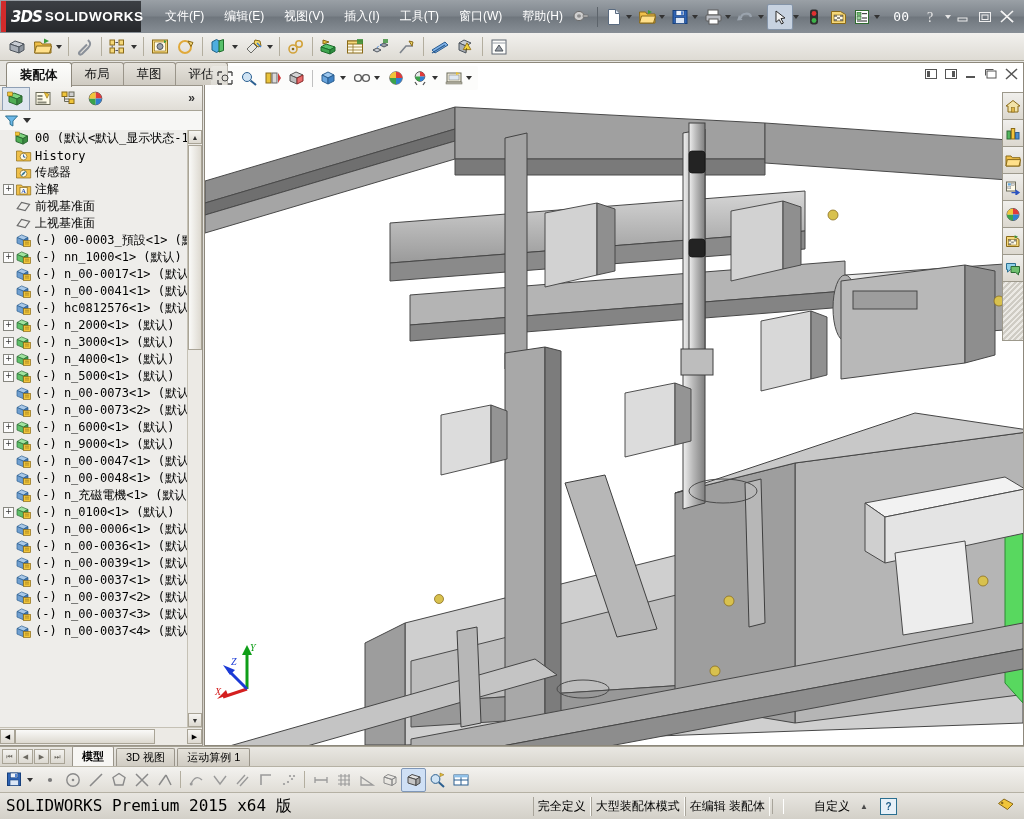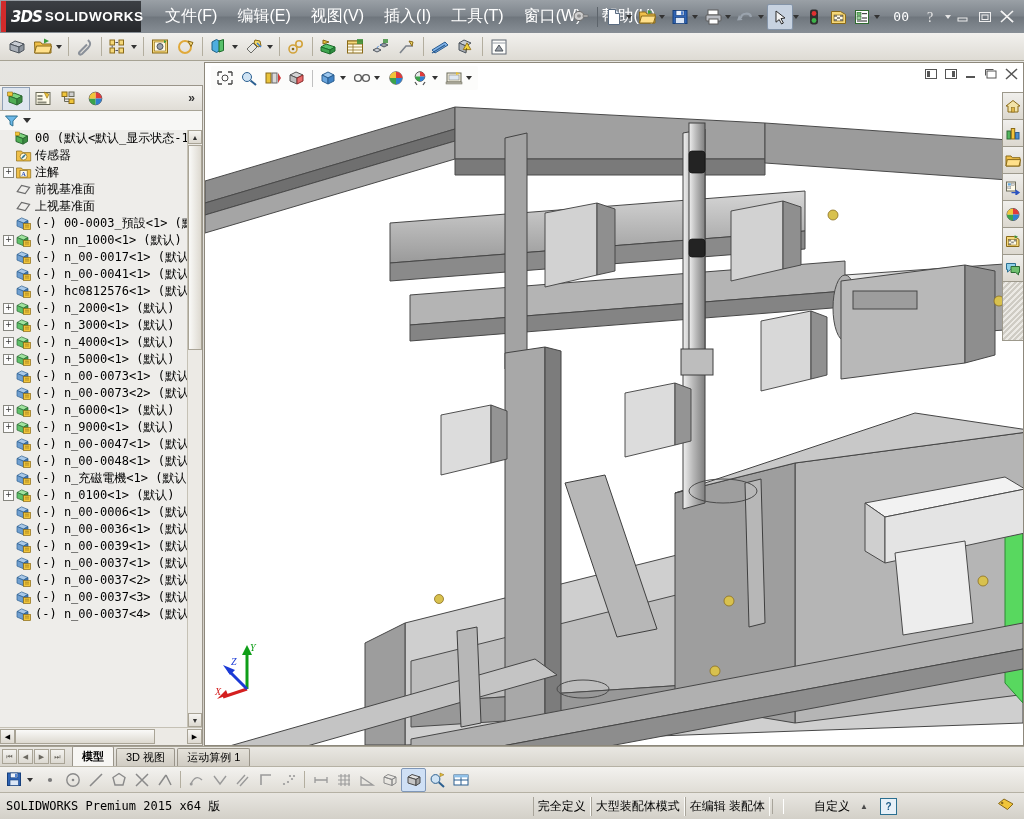--- a/index.html
+++ b/index.html
@@ -13,21 +13,21 @@
     background:linear-gradient(#9aa0a6 0%,#7d848b 48%,#6f767d 52%,#878e95 100%);
     border-bottom:1px solid #5d646b;display:flex;align-items:center;}
   .logo{width:135px;height:31px;margin-left:1px;
     background:linear-gradient(#3c3f44,#26282b);display:flex;align-items:center;
     border-left:5px solid #d22b2b;position:relative;}
   .logo .ds{color:#fff;font-style:italic;font-weight:bold;font-size:15px;margin-left:5px;
     letter-spacing:-1px;font-family:"DejaVu Sans",sans-serif;}
   .logo .sw{color:#fff;font-size:13.5px;font-weight:bold;letter-spacing:.6px;margin-left:3px;
     font-family:"Liberation Sans",sans-serif;}
   .menubar{display:flex;align-items:center;height:33px;margin-left:14px;}
-  .menubar .mi{color:#fff;font-size:16px;padding:3px 10px;white-space:nowrap;text-align:center;}
+  .menubar .mi{color:#fff;font-size:12px;padding:3px 10px;white-space:nowrap;text-align:center;}
   .tb-right{position:absolute;right:0;top:0;height:33px;display:flex;align-items:center;}
   .tb-sep{width:1px;height:20px;background:#5d646b;margin:0 4px;}
   .tbtn{width:24px;height:24px;display:flex;align-items:center;justify-content:center;
     position:relative;}
   .caret{width:0;height:0;border-left:3px solid transparent;border-right:3px solid transparent;
     border-top:4px solid #333;margin:0 4px 0 0;}
   .doc-name{color:#fff;font-size:13px;padding:0 10px;font-family:"DejaVu Sans Mono",monospace;}
   .winbtn{width:22px;height:18px;display:flex;align-items:center;justify-content:center;
     color:#f0f0f0;font-size:13px;}
 
@@ -117,21 +117,21 @@
   .dtab.active{background:#f7f6f3;height:19px;line-height:19px;font-weight:bold;}
   .quickbar{position:absolute;left:0;top:766px;width:1024px;height:26px;
     background:linear-gradient(#f3f2ef,#e0ddd6);border-top:1px solid #b5b1a4;
     display:flex;align-items:center;padding-left:3px;box-sizing:border-box;}
   .qb{width:23px;height:22px;display:flex;align-items:center;justify-content:center;}
   .qb.on{background:#cfe0f5;border:1px solid #7f97b8;border-radius:2px;}
   .qsep{width:1px;height:17px;background:#b3ae9f;margin:0 4px;}
   .statusbar{position:absolute;left:0;top:792px;width:1024px;height:27px;
     background:linear-gradient(#e8e6e1,#d3d0c8);border-top:1px solid #b5b1a4;
     display:flex;align-items:center;font-size:12px;box-sizing:border-box;}
-  .sb-txt{padding-left:6px;font-family:"DejaVu Sans Mono",monospace;font-size:12px;}
+  .sb-txt{padding-left:6px;font-family:"DejaVu Sans Mono",monospace;font-size:16px;}
   .sb-cell{padding:1px 4px;border-left:1px solid #a8a49a;border-right:1px solid #fbfbf8;
     height:17px;line-height:17px;font-size:12px;}
   .grip{width:10px;height:15px;border-left:1px solid #a8a49a;border-right:1px solid #fff;margin:0 2px;}
   svg{display:block;}
 </style>
 </head>
 <body>
 
 <div id="app">
 
@@ -426,20 +426,26 @@
 
     <div class="cbtn">
       <svg width="20" height="20" viewBox="0 0 20 20">
           <rect x="3" y="3" width="14" height="14" fill="#fdfdfb" stroke="#5f6670"></rect>
           <path d="M6 14 l4-6 4 6z" fill="#9aa0a8" stroke="#4d545c"></path>
           <path d="M3 6h14" stroke="#9aa0a8"></path>
         </svg>
     </div>
   </div>
 
+  <div class="cmdtabs">
+    <div class="ctab active">装配体</div>
+    <div class="ctab">布局</div>
+    <div class="ctab">草图</div>
+    <div class="ctab">评估</div>
+  </div>
 
   <div class="viewport">
     <svg id="scene" width="818" height="682" viewBox="0 0 818 682">
       <defs>
         <linearGradient id="gAl" x1="0" y1="0" x2="0" y2="1">
           <stop offset="0" stop-color="#d6d6d6"></stop>
             <stop offset="1" stop-color="#9a9a9a"></stop>
         </linearGradient>
         <linearGradient id="gAl2" x1="0" y1="0" x2="1" y2="0">
           <stop offset="0" stop-color="#c4c4c4"></stop>
@@ -842,20 +848,31 @@
         </span>
         <span class="tlabel root">00    (默认&lt;默认_显示状态-1&gt;)</span>
       </div>
       <div id="tree-rows">
           <div class="trow">
             <div class="tw dots"></div>
             <span class="ticon">
               <svg width="17" height="15" viewBox="0 0 17 15">
                 <path d="M1.5 3h5l1.2 1.6h8V13H1.5z" fill="#f0c04a" stroke="#8a6a18" stroke-width=".7"></path>
                 <circle cx="8.5" cy="8.6" r="3.4" fill="#fffbe8" stroke="#8a6a18" stroke-width=".7"></circle>
+                <path d="M8.5 6.4 v2.2 l1.8 1" stroke="#3a6ab0" stroke-width="1.1" fill="none"></path>
+              </svg>
+            </span>
+            <span class="tlabel">History</span>
+          </div>
+          <div class="trow">
+            <div class="tw dots"></div>
+            <span class="ticon">
+              <svg width="17" height="15" viewBox="0 0 17 15">
+                <path d="M1.5 3h5l1.2 1.6h8V13H1.5z" fill="#f0c04a" stroke="#8a6a18" stroke-width=".7"></path>
+                <circle cx="8.5" cy="8.6" r="3.4" fill="#fffbe8" stroke="#8a6a18" stroke-width=".7"></circle>
                 <path d="M6.4 10.6 L10.6 6.4" stroke="#2b6f90" stroke-width="1.2"></path>
                 <circle cx="8.5" cy="8.6" r="1" fill="#2b6f90"></circle>
               </svg>
             </span>
             <span class="tlabel cjk">传感器</span>
           </div>
           <div class="trow">
             <div class="tw">
               <div class="plus">+</div>
             </div>

